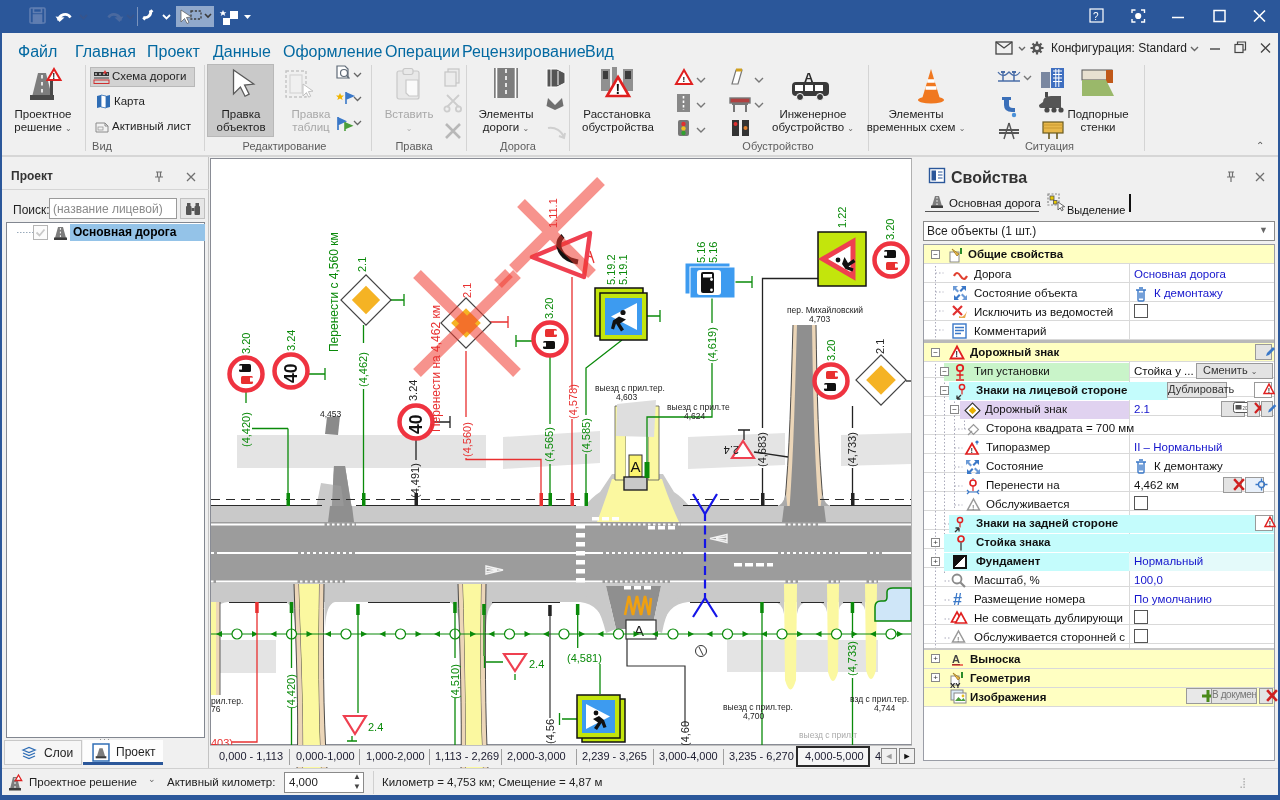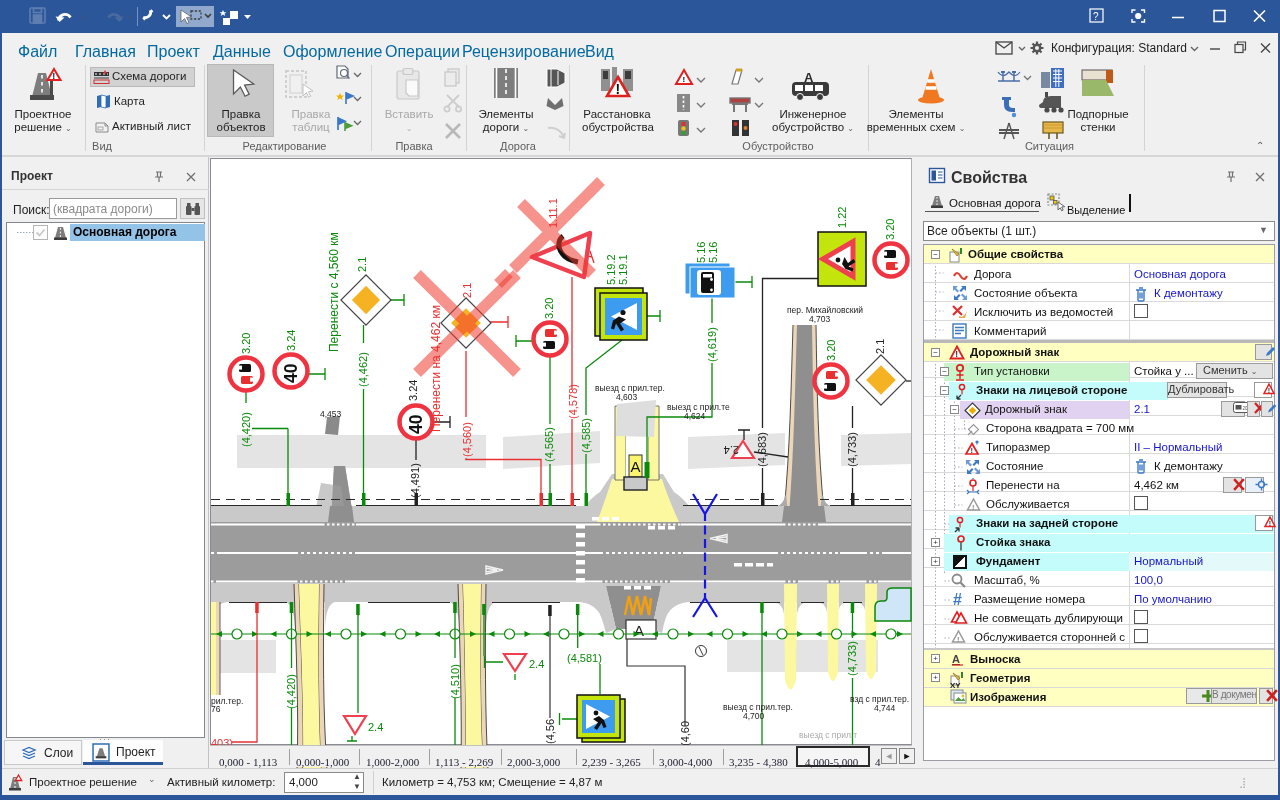--- a/index.html
+++ b/index.html
@@ -22,21 +22,21 @@
 .pressed{background:#cdcdcd;border:1px solid #b8b8b8;}
 .hl{background:#d2d2d2;}
 .dd{color:#646464;font-size:8px;}
 
 #lp{left:2px;top:157px;width:207px;height:611px;background:#f0f0f0;border-right:1px solid #c3c3c3;}
 #lp .hdr{left:9px;top:12px;font-size:12px;font-weight:bold;color:#333;}
 #lpbody{left:4px;top:65px;width:199px;height:516px;background:#fff;border:1px solid #828790;}
 
 #cv{left:210px;top:158px;width:702px;height:587px;background:#fff;border:1px solid #898c95;border-right:1px solid #b0b0b0;}
 #cvtabs{left:210px;top:745px;width:702px;height:22px;background:#f0f0f0;font-size:11px;color:#1a1a2e;border-top:1px solid #c0c0c0;}
-#cvtabs span{position:absolute;top:10px;font-family:Liberation Serif, serif;}
+#cvtabs span{position:absolute;top:4px;}
 #cvtabs .vs{position:absolute;top:3px;width:1px;height:16px;background:#a0a0a0;}
 
 #rp{left:920px;top:157px;width:358px;height:611px;background:#f0f0f0;}
 #rpgrid{left:3px;top:87px;width:352px;height:517px;background:#fff;border:1px solid #9a9da6;font-size:11.5px;}
 #gridlines{left:0;top:0;width:350px;height:462px;background:repeating-linear-gradient(to bottom,transparent 0,transparent 18px,#d9d9d9 18px,#d9d9d9 19px);pointer-events:none;}
 #coldiv{left:205px;top:19px;width:1px;height:384px;background:#d9d9d9;}
 .prow{position:absolute;left:0;width:350px;height:19px;border-bottom:1px solid #d9d9d9;}
 .ylw{background:#ffffc2;}
 .cyn{background:#c4fcfc;}
 .grn{background:#c9f4c9;}
@@ -355,21 +355,21 @@
     <g stroke="#707070" stroke-width="1.2" fill="none">
         <path d="M3 1 l6 0 M4.5 1 l0 5 M7.5 1 l0 5 M2 6 l8 0 M6 6 l0 5"></path>
       </g>
   </svg>
   <svg class="abs" style="left:184px;top:15px" width="10" height="10" viewBox="0 0 10 10">
     <path d="M1 1 l8 8 M9 1 l-8 8" stroke="#707070" stroke-width="1.3"></path>
   </svg>
   <div class="abs" style="left:0px;top:32px;width:207px;height:1px;background:#d5d5d5"></div>
   <span class="abs" style="left:11px;top:46px;font-size:12px;color:#222">Поиск:</span>
   <div class="abs" style="left:47px;top:41px;width:128px;height:21px;background:#fff;border:1px solid #9a9a9a">
-    <span class="abs" style="left:3px;top:3px;font-size:12px;color:#8a8a8a">(квадрата дороги)</span>
+    <span class="abs" style="left:3px;top:3px;font-size:12px;color:#8a8a8a">(название лицевой)</span>
   </div>
   <div class="abs" style="left:178px;top:41px;width:25px;height:21px;background:#e6e6e6;border:1px solid #c0c0c0">
     <svg class="abs" style="left:4px;top:3px" width="16" height="14" viewBox="0 0 16 14">
       <g fill="#555">
           <rect x="1" y="4" width="5.5" height="9" rx="1"></rect>
           <rect x="9.5" y="4" width="5.5" height="9" rx="1"></rect>
           <rect x="2" y="1" width="3.5" height="4"></rect>
           <rect x="10.5" y="1" width="3.5" height="4"></rect>
           <rect x="6.5" y="6" width="3" height="3"></rect>
         </g>
@@ -826,21 +826,21 @@
   <span style="left:156px">1,000-2,000</span>
     <div class="vs" style="left:219px"></div>
   <span style="left:225px">1,113 - 2,269</span>
     <div class="vs" style="left:291px"></div>
   <span style="left:297px">2,000-3,000</span>
     <div class="vs" style="left:366px"></div>
   <span style="left:372px">2,239 - 3,265</span>
     <div class="vs" style="left:443px"></div>
   <span style="left:449px">3,000-4,000</span>
     <div class="vs" style="left:513px"></div>
-  <span style="left:519px">3,235 - 4,380</span>
+  <span style="left:519px">3,235 - 6,270</span>
   <div class="abs" style="left:586px;top:0;width:74px;height:21px;background:#f5f5f5;border:2px solid #2a2a2a"></div>
   <span style="left:595px">4,000-5,000</span>
   <span style="left:665px">4</span>
   <div class="abs" style="left:671px;top:2px;width:16px;height:16px;background:#f0f0f0;border:1px solid #888;text-align:center;font-size:9px;color:#999;line-height:15px">◄</div>
   <div class="abs" style="left:689px;top:2px;width:16px;height:16px;background:#f0f0f0;border:1px solid #888;text-align:center;font-size:9px;color:#111;line-height:15px">►</div>
 </div>
 
 <div class="abs" id="rp">
   <svg class="abs" style="left:9px;top:11px" width="16" height="15" viewBox="0 0 16 15">
     <rect x="0.5" y="0.5" width="15" height="14" fill="#fff" stroke="#2b579a" stroke-width="1.4"></rect>

